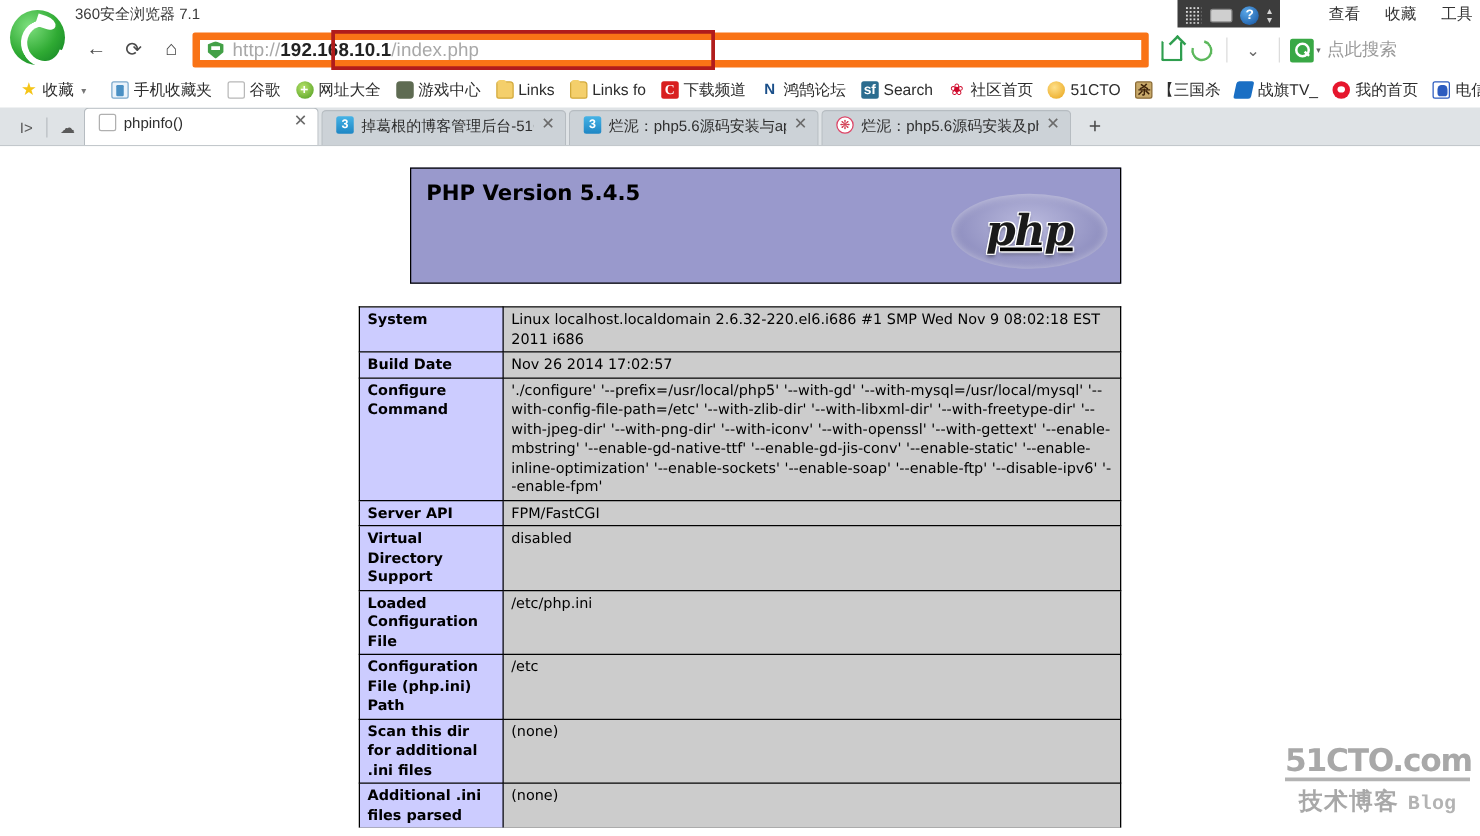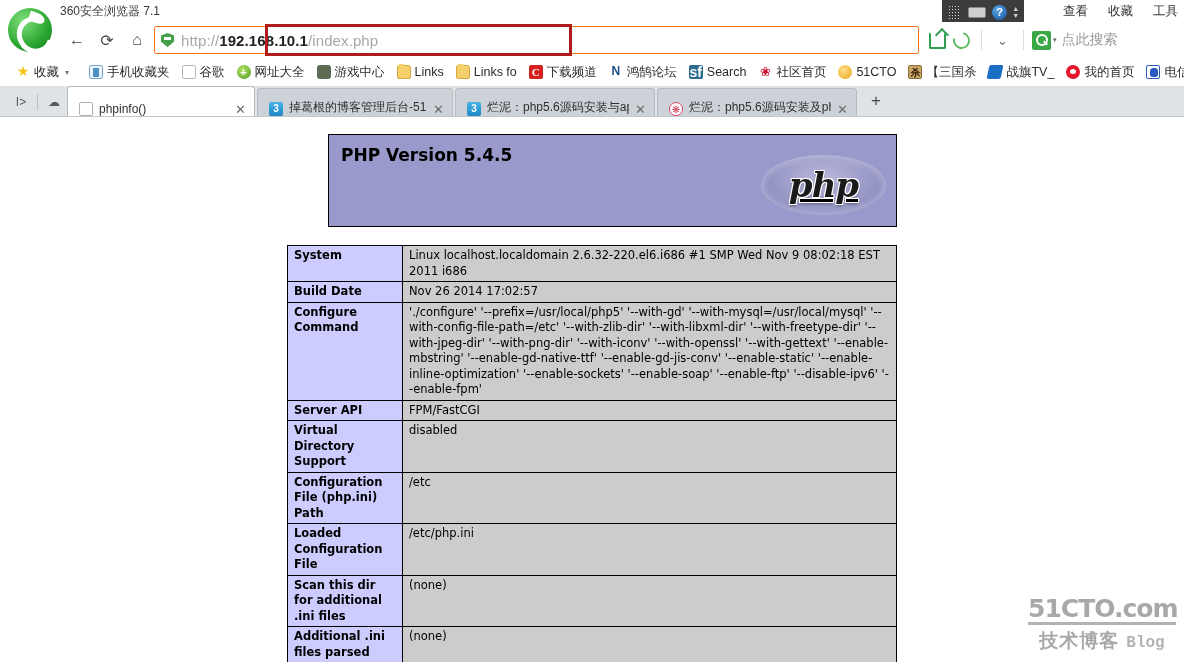--- a/index.html
+++ b/index.html
@@ -126,21 +126,21 @@
     flex: 1;
     height: 28px;
     margin: 0 4px 0 2px;
     display: flex;
     align-items: center;
   }
   .addr-box {
     position: relative;
     flex: 1;
     height: 28px;
-    border: 1px solid #f97316;
+    border: 6px solid #f97316;
     border-radius: 2px;
     background: #fff;
     display: flex;
     align-items: center;
     padding: 0 6px;
   }
   .addr-redbox {
     position: absolute;
     left: 111px; top: -2px;
     width: 307px; height: 32px;
@@ -305,21 +305,21 @@
   .fav-game   { background: #5e6b52; border-radius: 3px; }
   .fav-folder { background: #f4cf6b; border: 1px solid #d2a93a; border-radius: 2px 3px 2px 2px; }
   .fav-folder::before {
     content:""; position:absolute; left:0; top:-2px;
     width:7px; height:3px; background:#f4cf6b; border-radius:2px 2px 0 0;
   }
   .fav-c      { background: #d81f1f; color:#fff; font-size:11px; font-weight:bold;
                 text-align:center; line-height:14px; font-family:"Liberation Serif",serif; }
   .fav-hong   { background: #ffffff; color:#1a4f8a; font-size:12px; font-weight:bold;
                 text-align:center; line-height:13px; }
-  .fav-sf     { background: #2b6c8f; color:#fff; font-size:14px; font-weight:bold;
+  .fav-sf     { background: #2b6c8f; color:#fff; font-size:11px; font-weight:bold;
                 text-align:center; line-height:14px; }
   .fav-hw     { background: #ffffff; color:#cf0a2c; font-size:13px; line-height:13px; text-align:center; }
   .fav-51     { background: radial-gradient(circle at 40% 35%, #ffe08a, #e8a317); border-radius:50%; }
   .fav-sgs    { background: #c8a96a; color:#3a1f08; font-size:10px; font-weight:bold;
                 text-align:center; line-height:14px; border:1px solid #8a6a34; }
   .fav-tv     { background: #1a6fc4; border-radius:2px; transform: skewX(-12deg); }
   .fav-weibo  { background: #e6162d; border-radius:50%; position:relative; }
   .fav-weibo::after {
     content:""; position:absolute; left:4px; top:4px; width:6px; height:5px;
     background:#fff; border-radius:50%;
@@ -345,23 +345,23 @@
     display: flex; align-items: center; justify-content: center;
     color: #5a5a5a; font-size: 12px;
     cursor: pointer;
   }
   .tab-sep { width:1px; height:16px; background:#b9bec2; margin:0 3px 6px; }
   .tab {
     height: 28px;
     min-width: 80px;
     max-width: 200px;
     display: flex;
-    align-items: flex-end;
+    align-items: flex-start;
     gap: 6px;
-    padding: 16px 8px 0 11px;
+    padding: 4px 8px 0 11px;
     background: #ccd2d7;
     border: 1px solid #b6bcc1;
     border-bottom: none;
     border-radius: 4px 4px 0 0;
     font-size: 12px;
     color: #2f2f2f;
     margin-right: 2px;
     cursor: pointer;
     position: relative;
   }
@@ -701,26 +701,26 @@
       </tr>
       <tr>
         <td class="th">Server API</td>
         <td class="tv">FPM/FastCGI</td>
       </tr>
       <tr>
         <td class="th">Virtual Directory Support</td>
         <td class="tv">disabled</td>
       </tr>
       <tr>
+        <td class="th">Loaded Configuration File</td>
+        <td class="tv">/etc/php.ini</td>
+      </tr>
+      <tr>
         <td class="th">Configuration File (php.ini) Path</td>
         <td class="tv">/etc</td>
-      </tr>
-      <tr>
-        <td class="th">Loaded Configuration File</td>
-        <td class="tv">/etc/php.ini</td>
       </tr>
       <tr>
         <td class="th">Scan this dir for additional .ini files</td>
         <td class="tv">(none)</td>
       </tr>
       <tr>
         <td class="th">Additional .ini files parsed</td>
         <td class="tv">(none)</td>
       </tr>
     </tbody>

